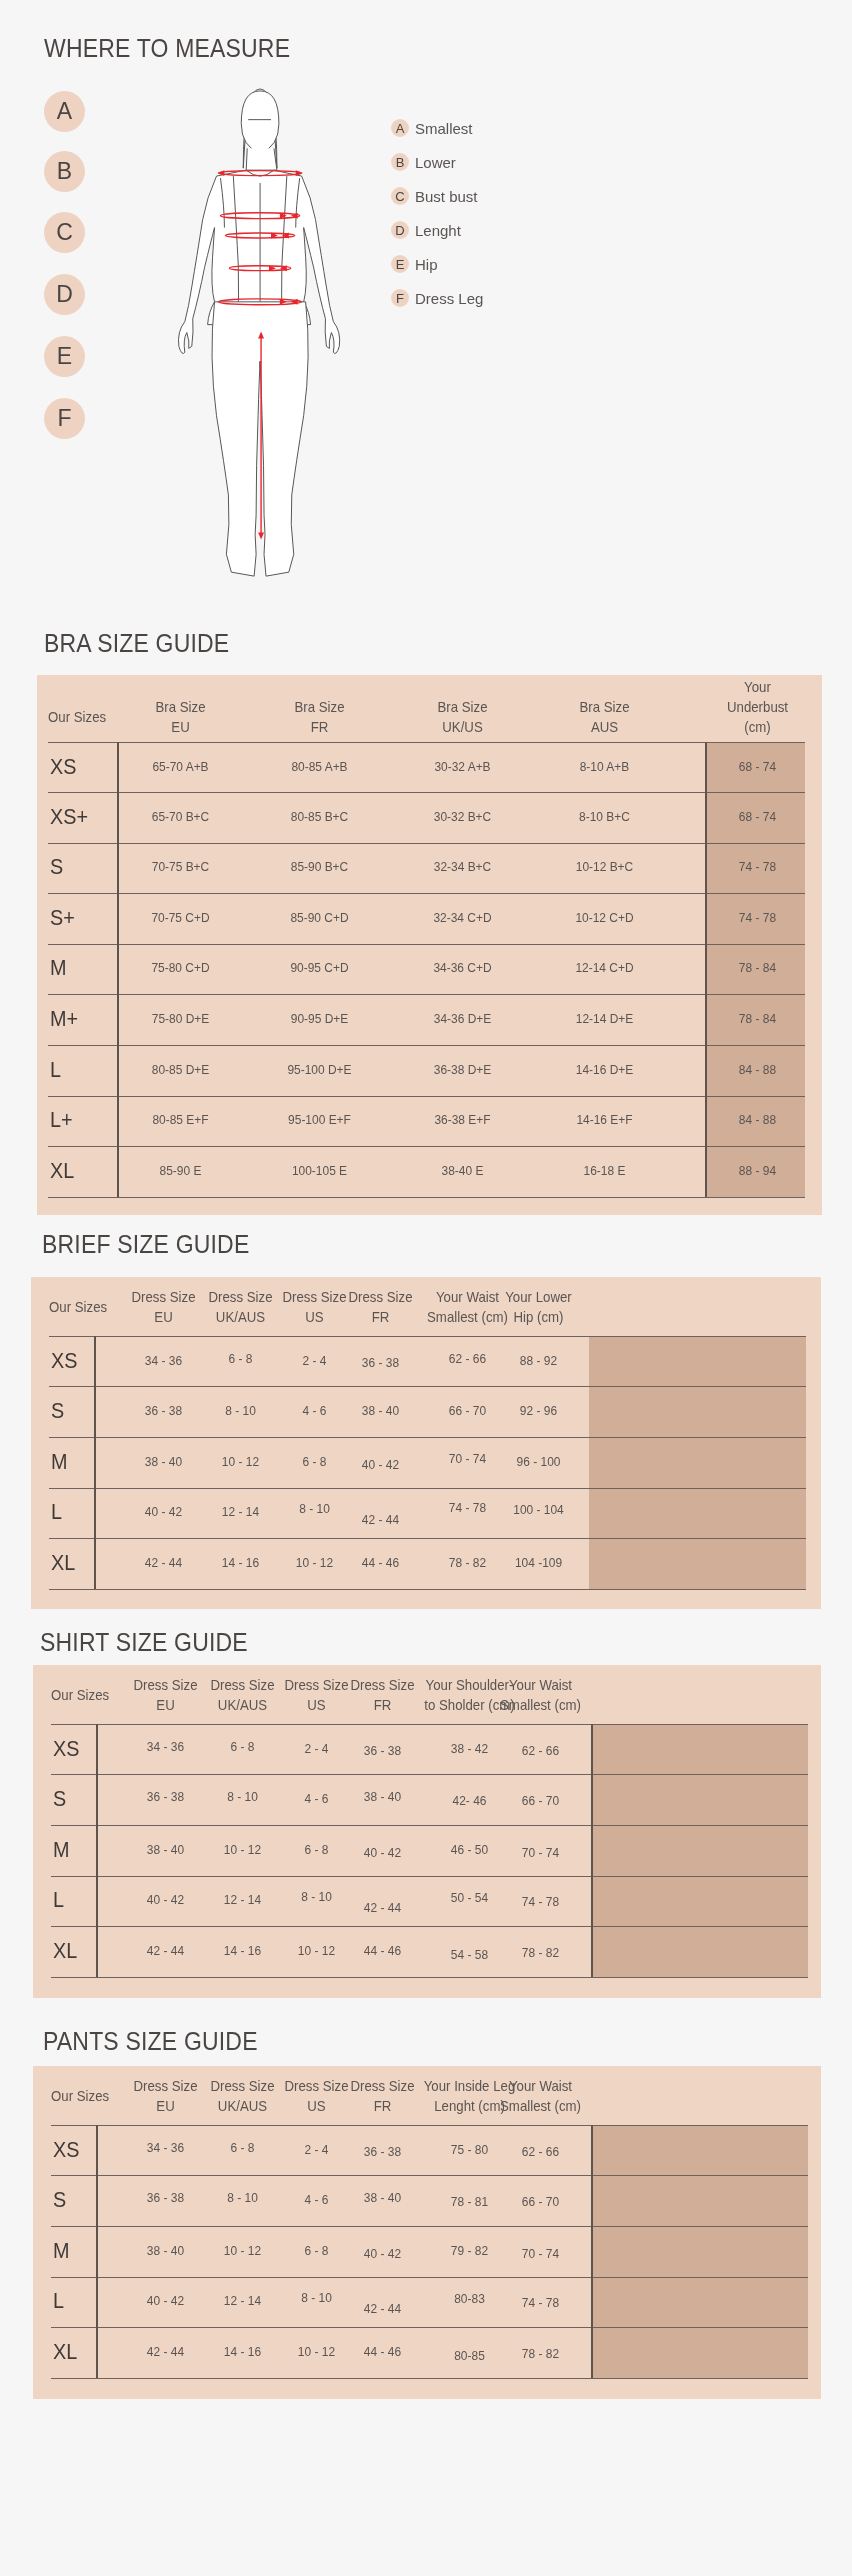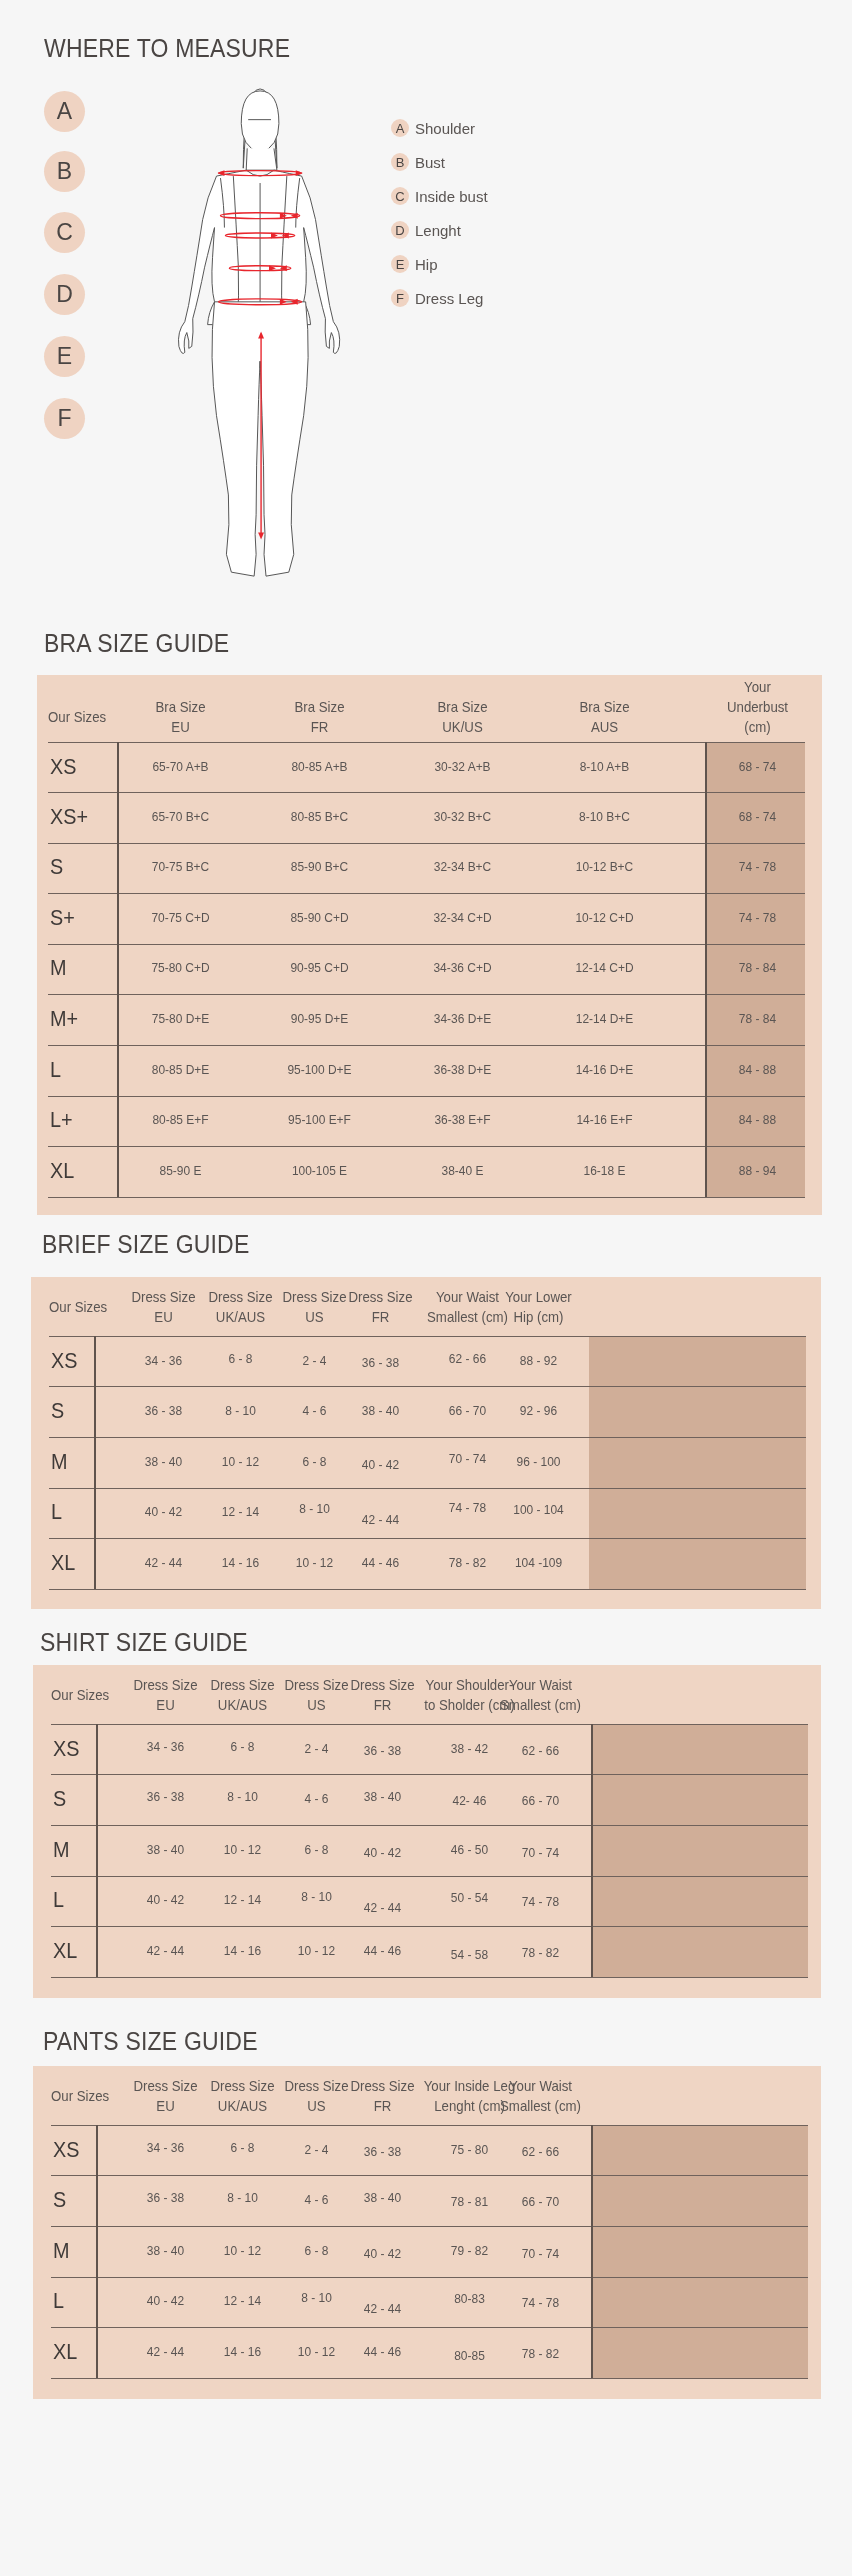--- a/index.html
+++ b/index.html
@@ -136,29 +136,29 @@
       <polygon points="289,305 282,302 282,308"></polygon>
       <polygon points="293,305 300,302 300,308"></polygon>
       <polygon points="263,335 260,342 266,342"></polygon>
       <polygon points="263,545 260,538 266,538"></polygon>
     </g>
   </svg>
 
   <div class="legend">
     <div class="legend-item">
       <span class="legend-badge">A</span>
-      <span class="legend-label">Shoulder</span>
+      <span class="legend-label">Smallest</span>
     </div>
     <div class="legend-item">
       <span class="legend-badge">B</span>
-      <span class="legend-label">Bust</span>
+      <span class="legend-label">Lower</span>
     </div>
     <div class="legend-item">
       <span class="legend-badge">C</span>
-      <span class="legend-label">Inside bust</span>
+      <span class="legend-label">Bust bust</span>
     </div>
     <div class="legend-item">
       <span class="legend-badge">D</span>
       <span class="legend-label">Lenght</span>
     </div>
     <div class="legend-item">
       <span class="legend-badge">E</span>
       <span class="legend-label">Hip</span>
     </div>
     <div class="legend-item">

